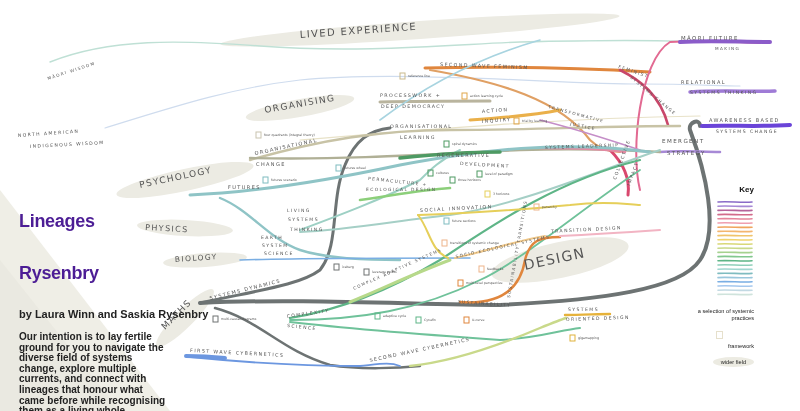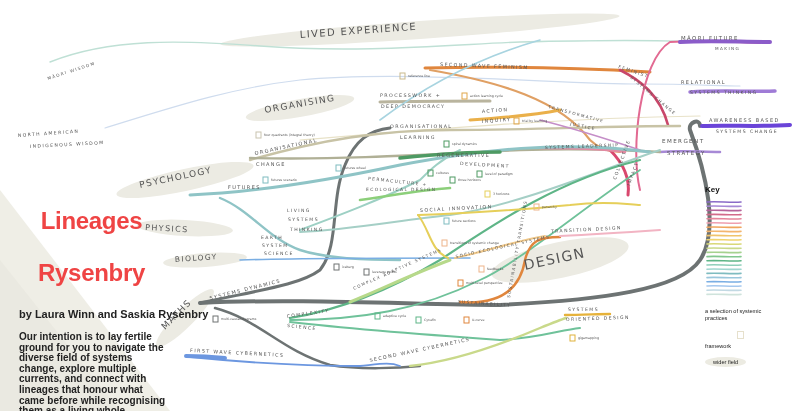--- a/index.html
+++ b/index.html
@@ -1,23 +1,23 @@
 <!DOCTYPE html>
 <html><head>
 <meta charset="utf-8">
 <style>
   html,body{margin:0;padding:0;background:#ffffff;}
   body{width:800px;height:411px;overflow:hidden;position:relative;font-family:"Liberation Sans",sans-serif;}
   #canvas{position:absolute;left:0;top:0;width:800px;height:411px;}
   .title-block{position:absolute;left:19px;top:208px;width:145px;}
-  .title{font-family:"Liberation Sans",sans-serif;font-weight:700;font-size:24px;line-height:26px;color:#ef4444;margin:0;letter-spacing:-0.3px;text-align:center;}
+  .title{font-family:"Liberation Sans",sans-serif;font-weight:700;font-size:18px;line-height:26px;color:#4c1d95;margin:0;letter-spacing:-0.3px;}
   .byline{font-size:11px;font-weight:700;color:#222;margin-top:22px;white-space:nowrap;}
   .intro{font-size:10px;font-weight:700;color:#222;line-height:10.6px;margin-top:12px;width:150px;}
   .date{font-size:5.5px;color:#333;margin-top:3px;}
-  .key{position:absolute;left:705px;top:185px;width:70px;text-align:left;}
+  .key{position:absolute;left:684px;top:185px;width:70px;text-align:right;}
   .key-title{font-size:8px;font-weight:700;color:#111;}
   .key-stripes{margin:6px auto 0;width:38px;height:100px;}
   .key-label{font-size:5.6px;color:#222;line-height:7px;margin-top:4px;}
   .key-frame{width:5px;height:6px;border:1px solid #e6e0cc;margin:9px auto 2px;}
   .key-wider{display:inline-block;margin-top:6px;padding:2px 8px;background:#ecebe2;border-radius:50%;font-size:5.6px;color:#222;}
   .hand{font-family:"DejaVu Sans",sans-serif;fill:#555;letter-spacing:1.4px;}
 </style>
 </head>
 <body>
 

